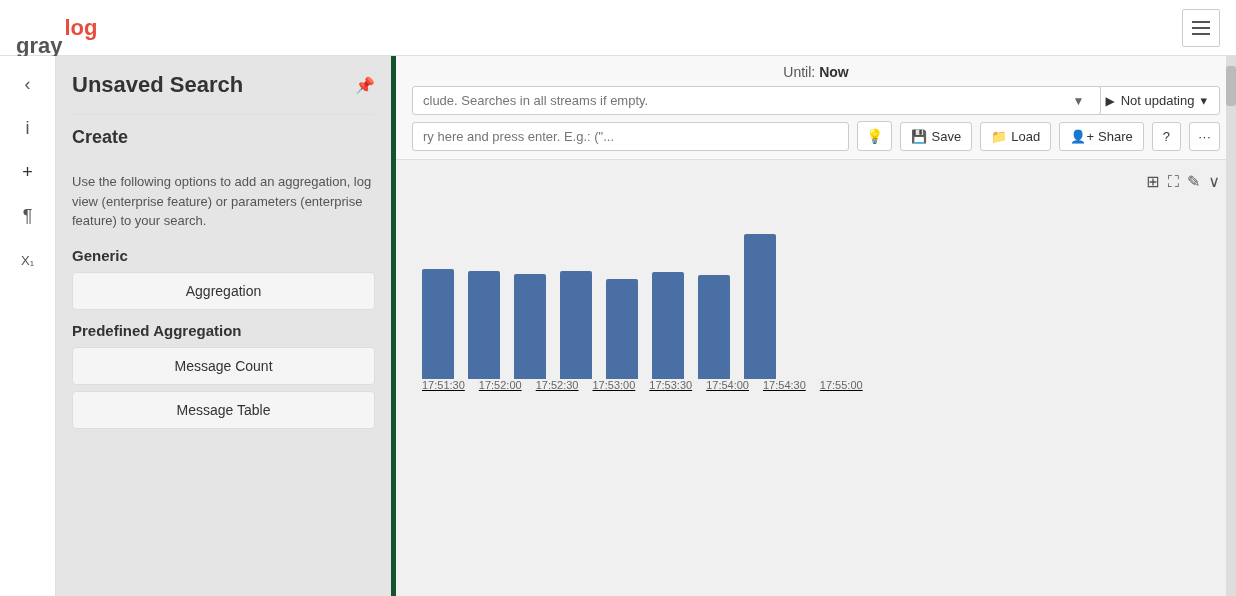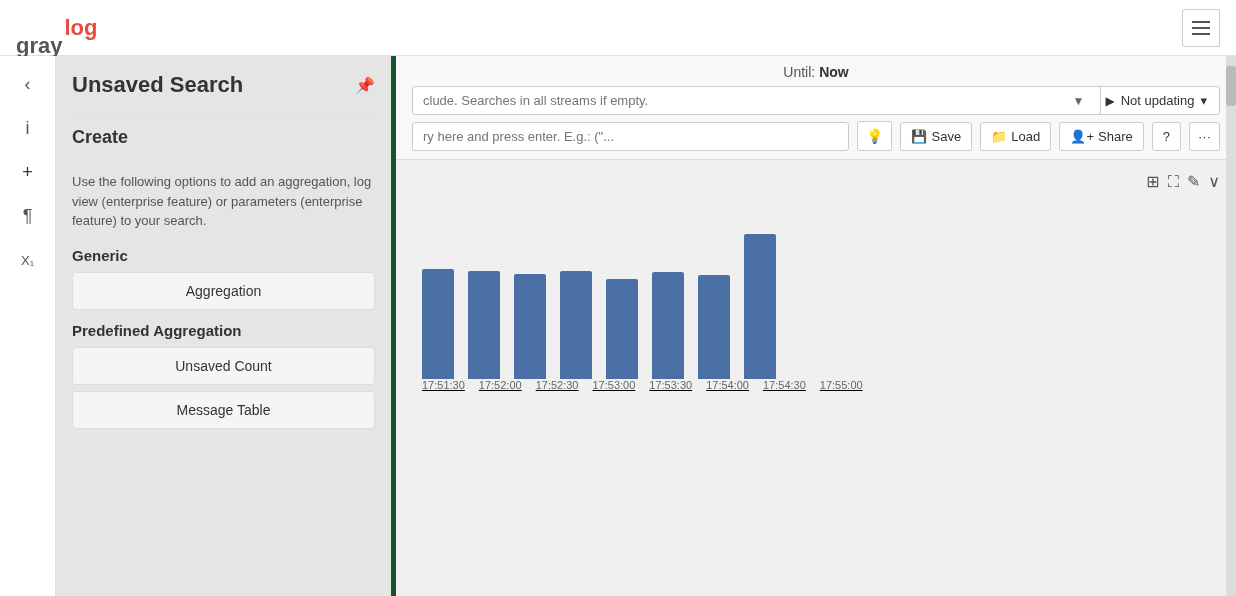--- a/index.html
+++ b/index.html
@@ -164,21 +164,21 @@
     </div>
     <div class="divider"></div>
 
     <h3 class="section-heading">Create</h3>
     <p class="section-text">Use the following options to add an aggregation, log view (enterprise feature) or parameters (enterprise feature) to your search.</p>
 
     <div class="generic-label">Generic</div>
     <button class="sidebar-btn">Aggregation</button>
 
     <div class="predefined-label">Predefined Aggregation</div>
-    <button class="sidebar-btn">Unsaved Count</button>
+    <button class="sidebar-btn">Message Count</button>
     <button class="sidebar-btn">Message Table</button>
   </div>
 
   <div class="content-area">
 
     <div class="search-header">
       <div class="time-row">
         <span>Until:</span>
         <strong>Now</strong>
       </div>

